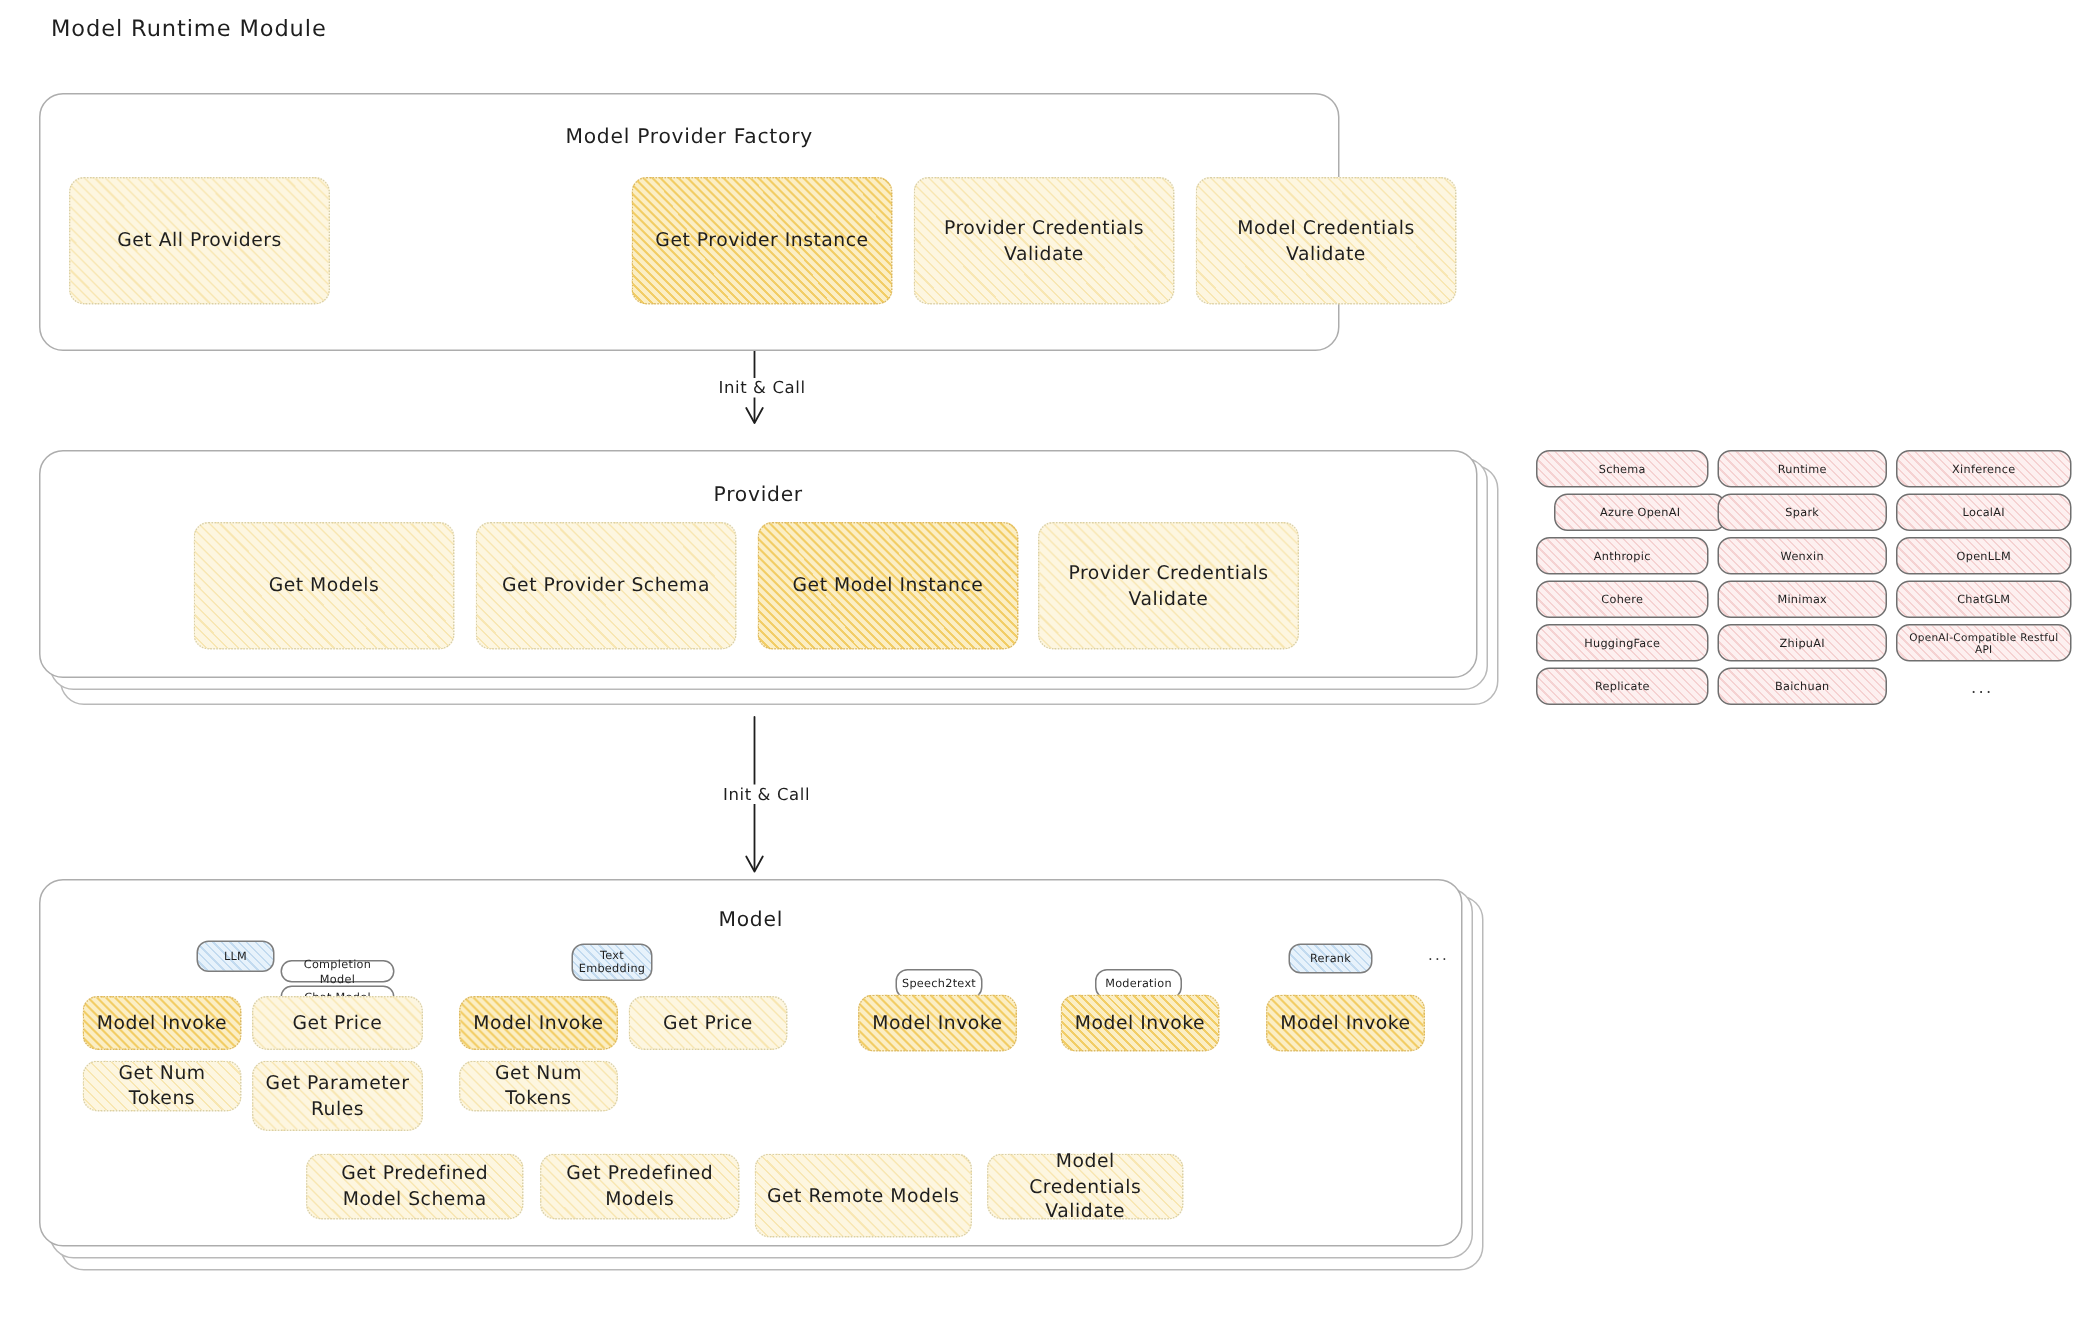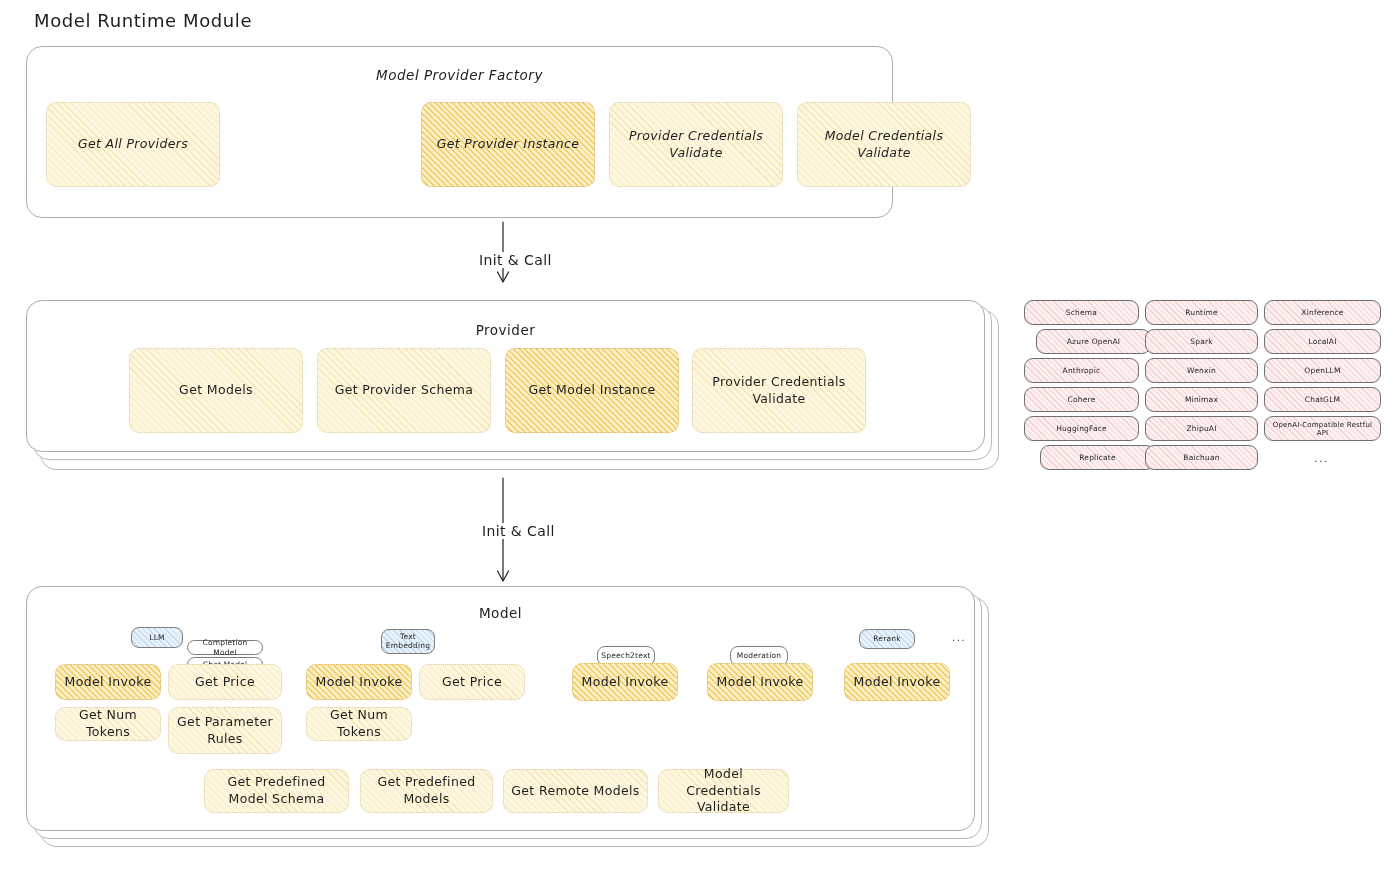--- a/index.html
+++ b/index.html
@@ -15,21 +15,21 @@
   }
 
   
   .hand { font-family: "DejaVu Sans", sans-serif; letter-spacing: .3px; }
 
   #canvas { position: absolute; inset: 0; }
 
   
   #page-title {
     position: absolute; left: 34px; top: 10px;
-    font-size: 18px; color: #1e1e1e;
+    font-size: 15px; color: #1e1e1e;
     letter-spacing: .6px;
   }
 
   
   .panel {
     position: absolute;
     border: 1.3px solid #adadad;
     border-radius: 16px;
     background: #ffffff;
   }
@@ -102,21 +102,21 @@
     background-image: repeating-linear-gradient(
       45deg, rgba(226,140,140,.30) 0 1px, rgba(0,0,0,0) 1px 4px);
     padding: 2px 3px;
   }
   .ellipsis-txt {
     position: absolute; font-size: 11px; color: #3b3b3b; letter-spacing: 1.5px;
   }
 
   
   .arrow-label {
-    position: absolute; font-size: 14px; color: #1e1e1e; letter-spacing: .4px;
+    position: absolute; font-size: 11px; color: #1e1e1e; letter-spacing: .4px;
     background: #fff; padding: 0 3px;
   }
 </style>
 </head>
 <body>
 
 <div id="canvas">
 
   <div id="page-title" class="hand">Model Runtime Module</div>
 
@@ -125,21 +125,21 @@
     <path d="M503 222 L503 281" stroke="#1e1e1e" stroke-width="1.2" fill="none" stroke-linecap="round"></path>
     <path d="M497.5 272 L503 282 L508.5 272" stroke="#1e1e1e" stroke-width="1.2" fill="none" stroke-linecap="round" stroke-linejoin="round"></path>
 
     <path d="M503 478 L503 580" stroke="#1e1e1e" stroke-width="1.2" fill="none" stroke-linecap="round"></path>
     <path d="M497.5 571 L503 581 L508.5 571" stroke="#1e1e1e" stroke-width="1.2" fill="none" stroke-linecap="round" stroke-linejoin="round"></path>
   </svg>
 
   <div class="arrow-label hand" style="left:476px; top:252px;">Init &amp; Call</div>
   <div class="arrow-label hand" style="left:479px; top:523px;">Init &amp; Call</div>
 
-  <div class="panel" style="left:26px; top:46px; width:867px; height:172px;font-style:italic;">
+  <div class="panel" style="left:26px; top:62px; width:867px; height:172px;">
     <div class="panel-title hand" style="top:20px;">Model Provider Factory</div>
 
     <div class="box light" style="left:19px; top:55px; width:174px; height:85px;">Get All Providers</div>
     <div class="box dark" style="left:394px; top:55px; width:174px; height:85px;">Get Provider Instance</div>
     <div class="box light" style="left:582px; top:55px; width:174px; height:85px;">Provider Credentials Validate</div>
     <div class="box light" style="left:770px; top:55px; width:174px; height:85px;">Model Credentials Validate</div>
   </div>
 
   <div class="panel-stack-l" style="left:40px; top:310px; width:959px; height:160px;"></div>
   <div class="panel-stack-l" style="left:33px; top:305px; width:959px; height:155px;"></div>
@@ -152,21 +152,21 @@
     <div class="box light" style="left:665px; top:47px; width:174px; height:85px;">Provider Credentials Validate</div>
   </div>
 
   <div style="position:absolute; left:1024px; top:300px; width:360px; height:180px;">
 
     <div class="chip" style="left:0px;   top:0px;   width:115px; height:25px;">Schema</div>
     <div class="chip" style="left:12px;   top:29px;  width:115px; height:25px;">Azure OpenAI</div>
     <div class="chip" style="left:0px;   top:58px;  width:115px; height:25px;">Anthropic</div>
     <div class="chip" style="left:0px;   top:87px;  width:115px; height:25px;">Cohere</div>
     <div class="chip" style="left:0px;   top:116px; width:115px; height:25px;">HuggingFace</div>
-    <div class="chip" style="left:0px;   top:145px; width:115px; height:25px;margin-left:16px;">Replicate</div>
+    <div class="chip" style="left:0px;   top:145px; width:115px; height:25px;">Replicate</div>
 
     <div class="chip" style="left:121px; top:0px;   width:113px; height:25px;">Runtime</div>
     <div class="chip" style="left:121px; top:29px;  width:113px; height:25px;">Spark</div>
     <div class="chip" style="left:121px; top:58px;  width:113px; height:25px;">Wenxin</div>
     <div class="chip" style="left:121px; top:87px;  width:113px; height:25px;">Minimax</div>
     <div class="chip" style="left:121px; top:116px; width:113px; height:25px;">ZhipuAI</div>
     <div class="chip" style="left:121px; top:145px; width:113px; height:25px;">Baichuan</div>
 
     <div class="chip" style="left:240px; top:0px;   width:117px; height:25px;">Xinference</div>
     <div class="chip" style="left:240px; top:29px;  width:117px; height:25px;">LocalAI</div>
@@ -202,17 +202,17 @@
     <div class="pill white" style="left:703px; top:42px; width:58px; height:20px;">Moderation</div>
     <div class="box dark" style="left:680px; top:76px; width:106px; height:38px;">Model Invoke</div>
 
     <div class="pill blue" style="left:832px; top:42px; width:56px; height:20px;">Rerank</div>
     <div class="box dark" style="left:817px; top:76px; width:106px; height:38px;">Model Invoke</div>
 
     <div class="ellipsis-txt hand" style="left:925px; top:45px; font-size:10px;">...</div>
 
     <div class="box light" style="left:177px; top:182px; width:145px; height:44px;">Get Predefined Model Schema</div>
     <div class="box light" style="left:333px; top:182px; width:133px; height:44px;">Get Predefined Models</div>
-    <div class="box light" style="left:476px; top:182px; width:145px; height:44px;">Get Remote Models</div>
+    <div class="box light" style="left:476px; top:182px; width:145px; height:56px;">Get Remote Models</div>
     <div class="box light" style="left:631px; top:182px; width:131px; height:44px;">Model Credentials Validate</div>
   </div>
 
 </div>
 
 </body></html>

